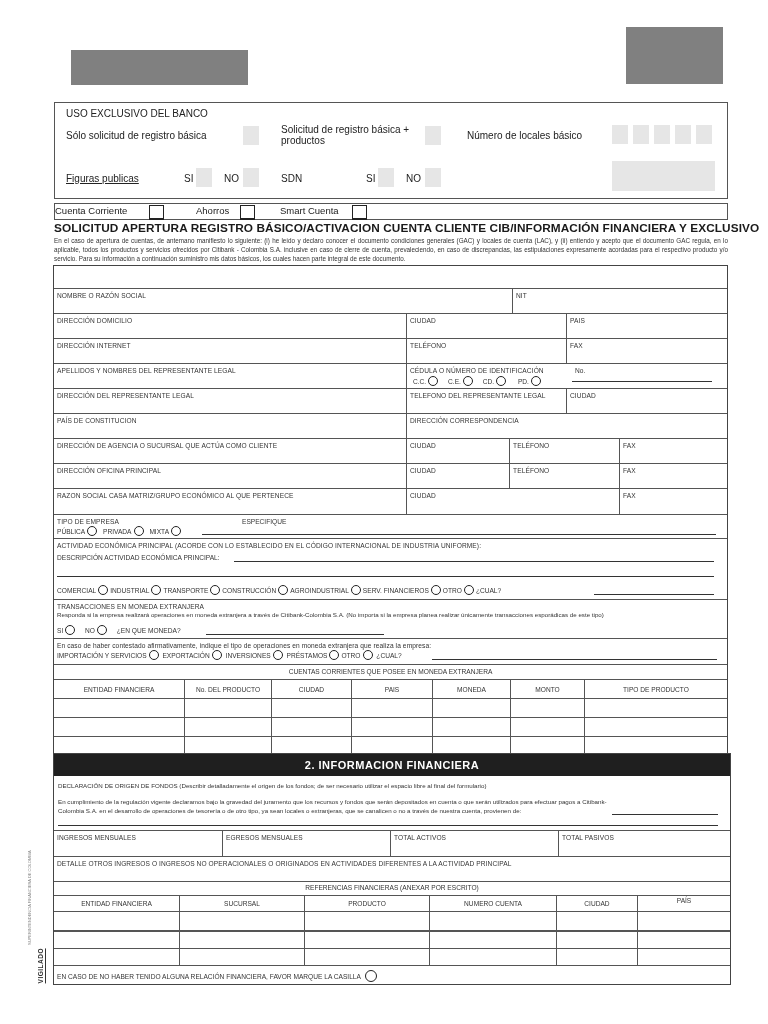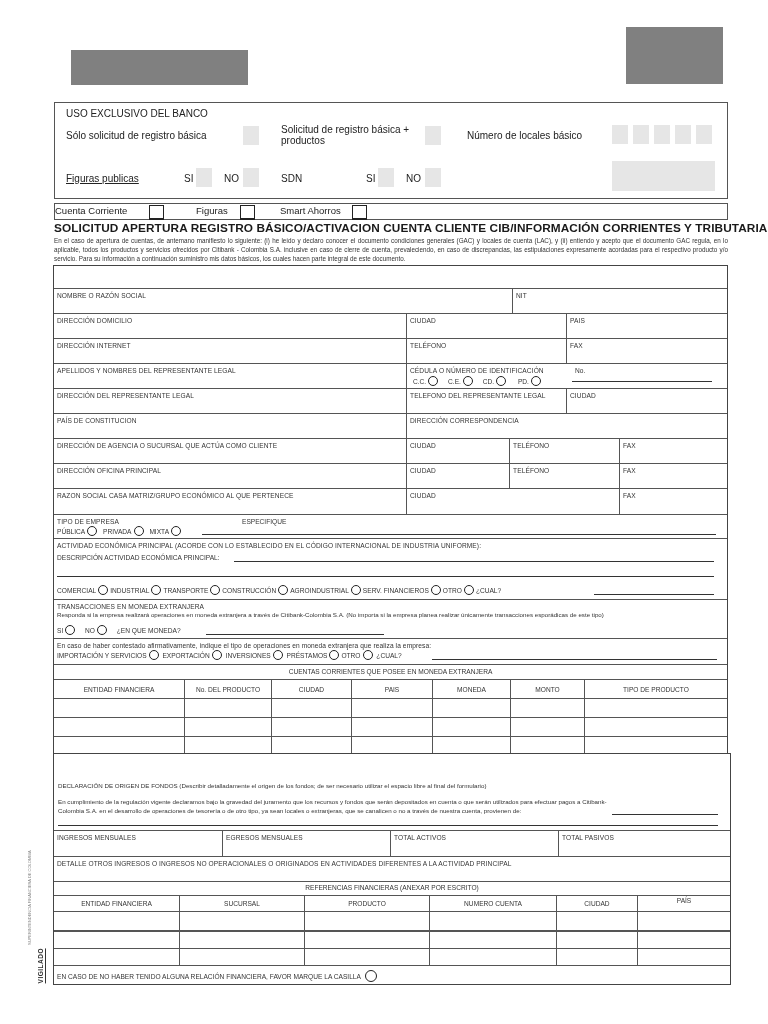--- a/index.html
+++ b/index.html
@@ -72,27 +72,27 @@
   <div class="bk" style="left:311px; top:70px;">SI</div>
   <div class="gbox" style="left:323px; top:65px; width:16px; height:19px;"></div>
   <div class="bk" style="left:351px; top:70px;">NO</div>
   <div class="gbox" style="left:370px; top:65px; width:16px; height:19px;"></div>
   <div class="gbox" style="left:557px; top:58px; width:103px; height:30px;"></div>
 </div>
 
 <div class="abs acctbar">
   <div class="acct" style="left:0;">Cuenta Corriente</div>
   <div class="chk" style="left:94px;"></div>
-  <div class="acct" style="left:141px;">Figuras</div>
+  <div class="acct" style="left:141px;">Ahorros</div>
   <div class="chk" style="left:185px;"></div>
-  <div class="acct" style="left:225px;">Smart Ahorros</div>
+  <div class="acct" style="left:225px;">Smart Cuenta</div>
   <div class="chk" style="left:297px;"></div>
 </div>
 
-<div class="abs title">SOLICITUD APERTURA REGISTRO BÁSICO/ACTIVACION CUENTA CLIENTE CIB/INFORMACIÓN CORRIENTES Y TRIBUTARIA</div>
+<div class="abs title">SOLICITUD APERTURA REGISTRO BÁSICO/ACTIVACION CUENTA CLIENTE CIB/INFORMACIÓN FINANCIERA Y EXCLUSIVO</div>
 <div class="abs intro">En el caso de apertura de cuentas, de antemano manifiesto lo siguiente: (i) he leído y declaro conocer el documento condiciones generales (GAC) y locales de cuenta (LAC), y (ii) entiendo y acepto que el documento GAC regula, en lo aplicable, todos los productos y servicios ofrecidos por Citibank - Colombia S.A. inclusive en caso de cierre de cuenta, prevaleciendo, en caso de discrepancias, las estipulaciones expresamente acordadas para el respectivo producto y/o servicio. Para su información a continuación suministro mis datos básicos, los cuales hacen parte integral de este documento.</div>
 
 <div class="section" style="left:53px; top:265px; width:675px; height:490px;">
 
   <div class="row" style="top:22px; height:25px;">
     <div class="cell first" style="left:0; width:458px;">
         <div class="lbl">NOMBRE O RAZÓN SOCIAL</div>
       </div>
     <div class="cell" style="left:458px; right:0;">
         <div class="lbl">NIT</div>
@@ -284,20 +284,21 @@
       <div class="td" style="left: 130px; width: 87px;"></div>
       <div class="td" style="left: 217px; width: 80px;"></div>
       <div class="td" style="left: 297px; width: 81px;"></div>
       <div class="td" style="left: 378px; width: 78px;"></div>
       <div class="td" style="left: 456px; width: 74px;"></div>
       <div class="td" style="left: 530px; right: 0px;"></div>
     </div>
 </div>
 
 <div class="section" style="left:53px; top:753px; width:678px; height:232px;">
+  <div class="sechead" style="height:22px; line-height:22px;">2. INFORMACION FINANCIERA</div>
 
   <div class="row" style="top:22px; height:54px; border-top:none;">
     <div class="inl" style="left:4px; top:6px; font-size:6.2px;">DECLARACIÓN DE ORIGEN DE FONDOS (Describir detalladamente el origen de los fondos; de ser necesario utilizar el espacio libre al final del formulario)</div>
     <div class="inl" style="left:4px; top:22px; font-size:6.2px;">En cumplimiento de la regulación vigente declaramos bajo la gravedad del juramento que los recursos y fondos que serán depositados en cuenta o que serán utilizados para efectuar pagos a Citibank-</div>
     <div class="inl" style="left:4px; top:31px; font-size:6.2px;">Colombia S.A. en el desarrollo de operaciones de tesorería o de otro tipo, ya sean locales o extranjeras, que se canalicen o no a través de nuestra cuenta, provienen de:</div>
     <div class="line" style="left:558px; width:106px; top:38px;"></div>
     <div class="line" style="left:4px; width:660px; top:49px;"></div>
   </div>
   <div class="row" style="top:76px; height:26px;">
     <div class="cell first" style="left:0; width:168px;">

